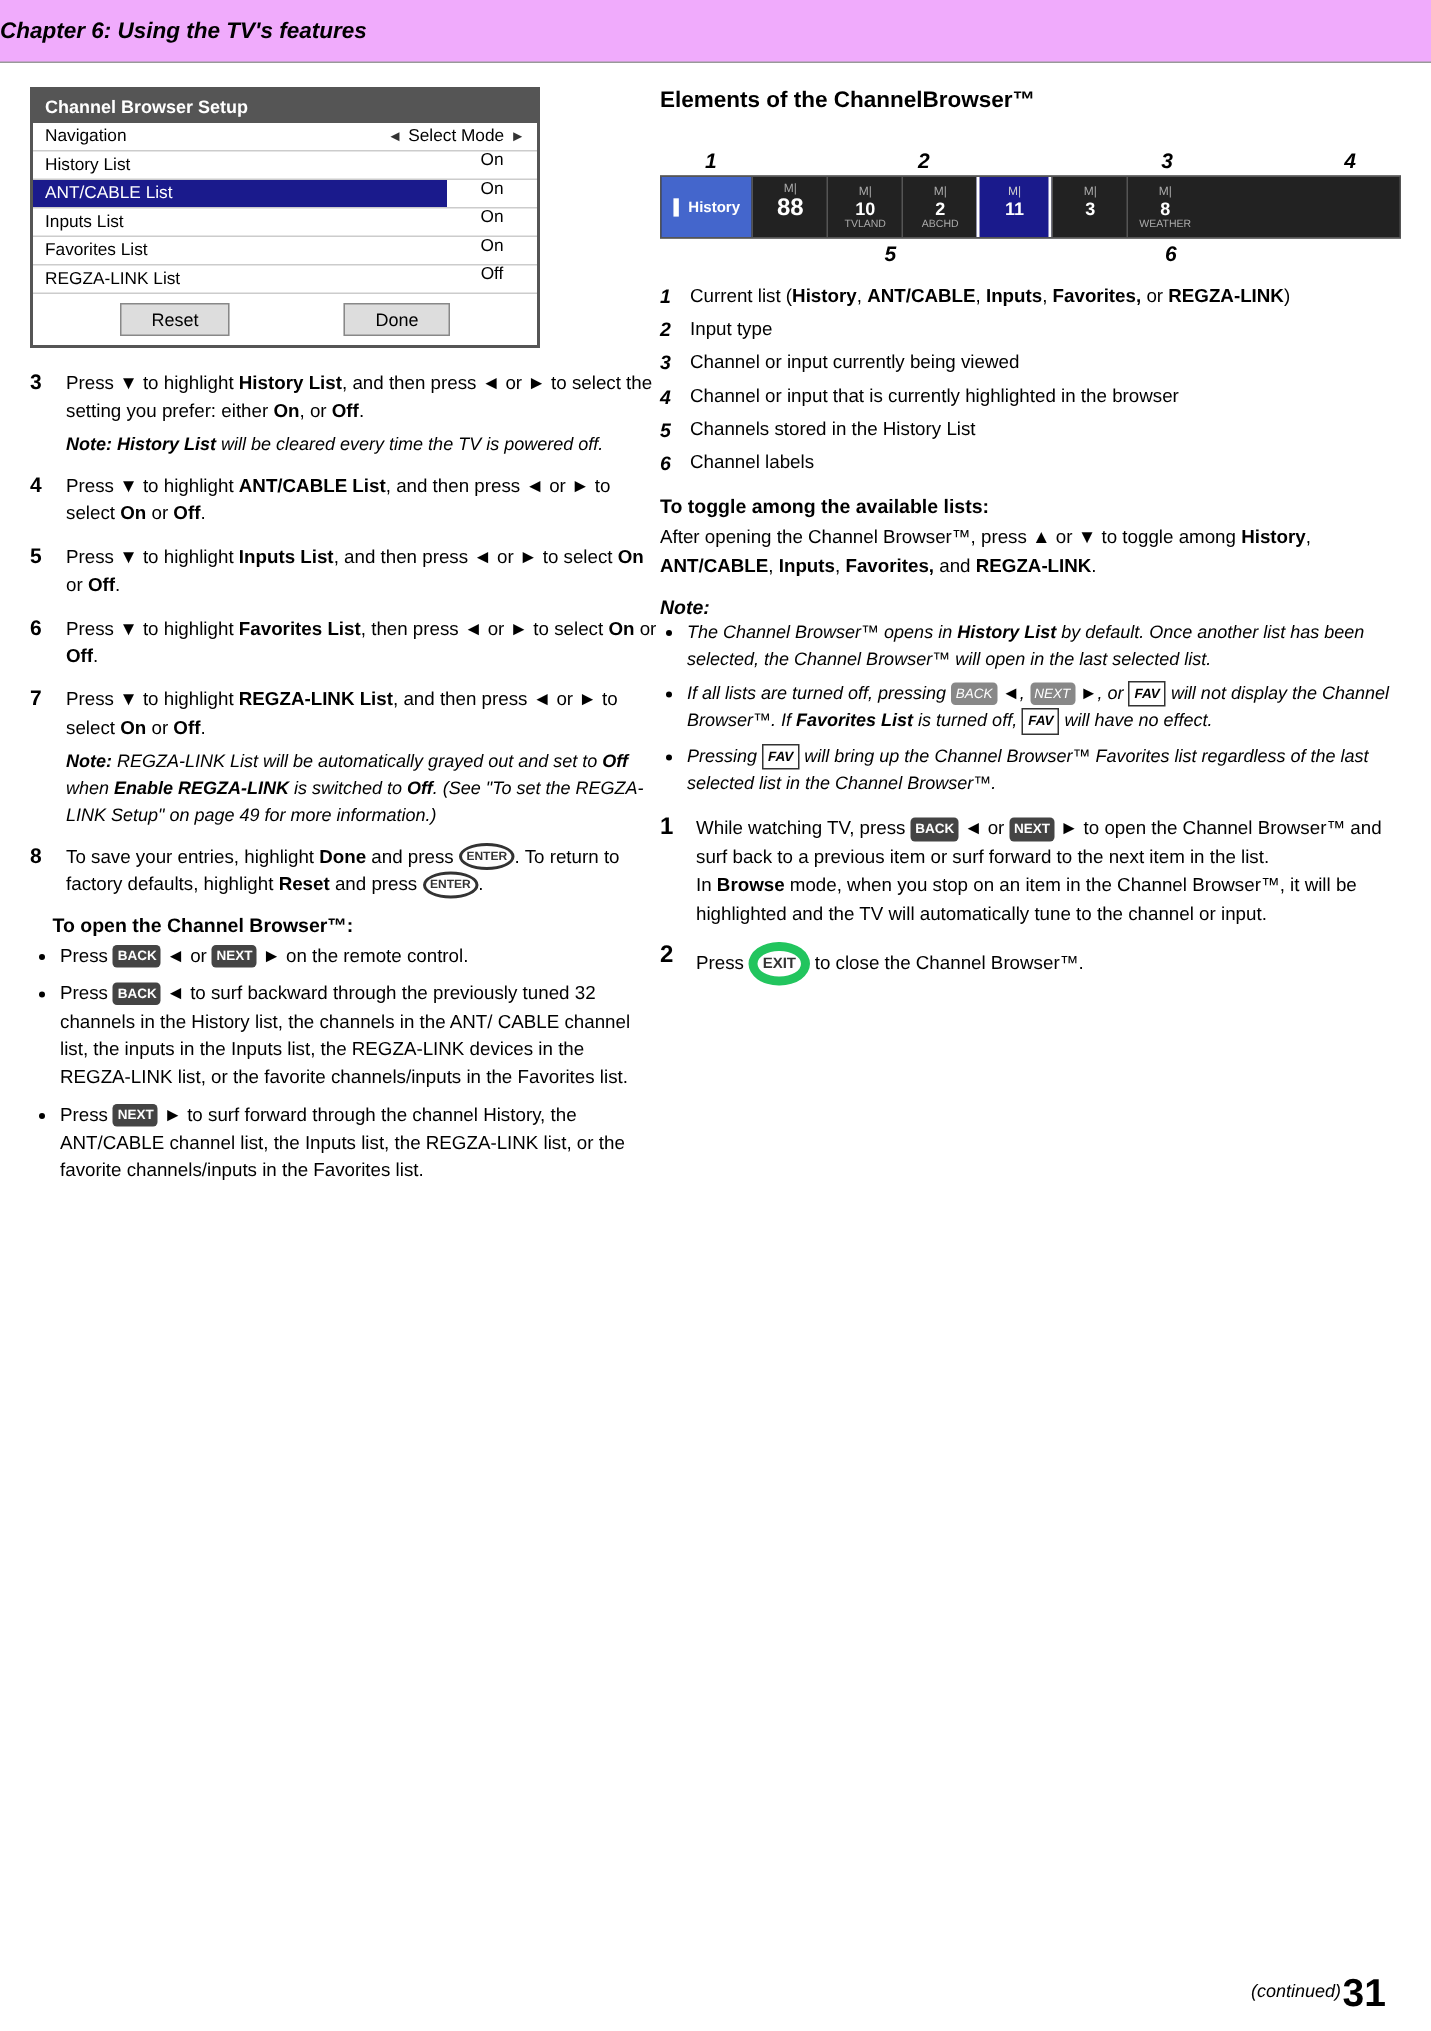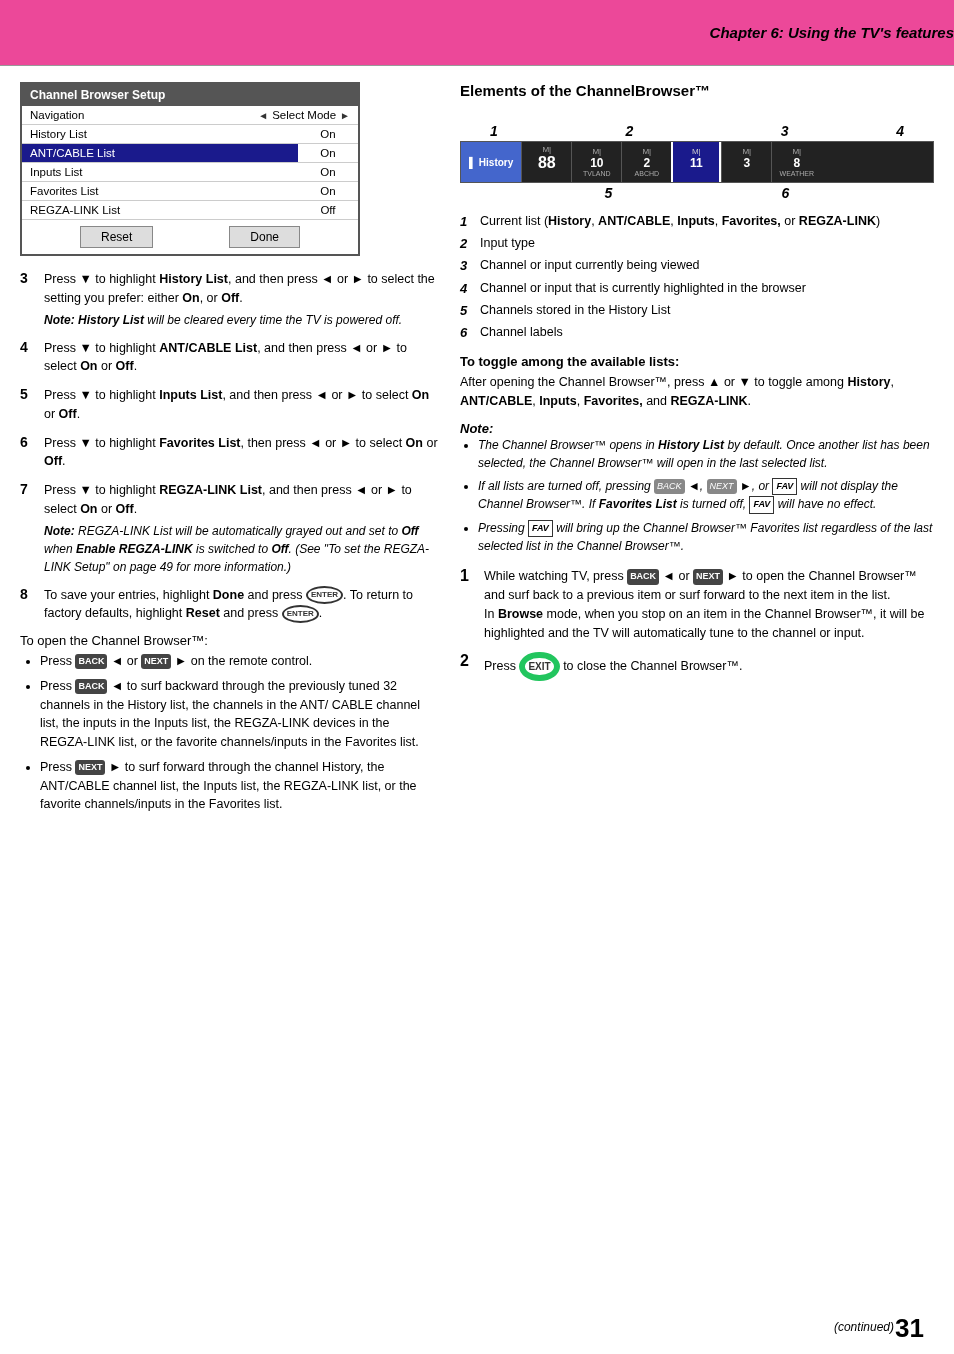--- a/index.html
+++ b/index.html
@@ -8,34 +8,33 @@
       min-height: 1354px;
       background: #fff;
       font-family: Arial, Helvetica, sans-serif;
       font-size: 13px;
       color: #000;
       position: relative;
     }
 
     
     .page-header {
-      background: #ec4899;
-      text-align: right;
-      padding: 24px 0;
+      background: #f0abfc;
+      text-align: left;
+      padding: 12px 0;
       font-style: italic;
       font-weight: bold;
       font-size: 15px;
       border-bottom: 1px solid #999;
     }
 
     
     .main-content {
       display: flex;
       padding: 16px 20px;
-      gap: 20px;
     }
 
     
     .left-col {
       width: 420px;
       flex-shrink: 0;
     }
 
     
     .right-col {
@@ -52,21 +51,20 @@
     .setup-table-title {
       background: #555;
       color: #fff;
       padding: 4px 8px;
       font-weight: bold;
       font-size: 12px;
     }
     .setup-row {
       display: flex;
       border-bottom: 1px solid #ccc;
-      align-items: center;
     }
     .setup-row-label {
       flex: 1;
       padding: 3px 8px;
       font-size: 11.5px;
     }
     .setup-row-nav {
       display: flex;
       align-items: center;
       gap: 4px;
@@ -122,23 +120,24 @@
       font-size: 12px;
       margin-top: 3px;
     }
     .note-block b { font-weight: bold; font-style: italic; }
 
     
     .bullet-section {
       margin-bottom: 10px;
     }
     .bullet-title {
-      font-weight: normal;
+      font-weight: bold;
       font-size: 13px;
       margin-bottom: 4px;
+      margin-left: 15px;
     }
     .bullet-list {
       list-style: disc;
       padding-left: 20px;
       font-size: 12.5px;
       line-height: 1.5;
     }
     .bullet-list li {
       margin-bottom: 6px;
     }

